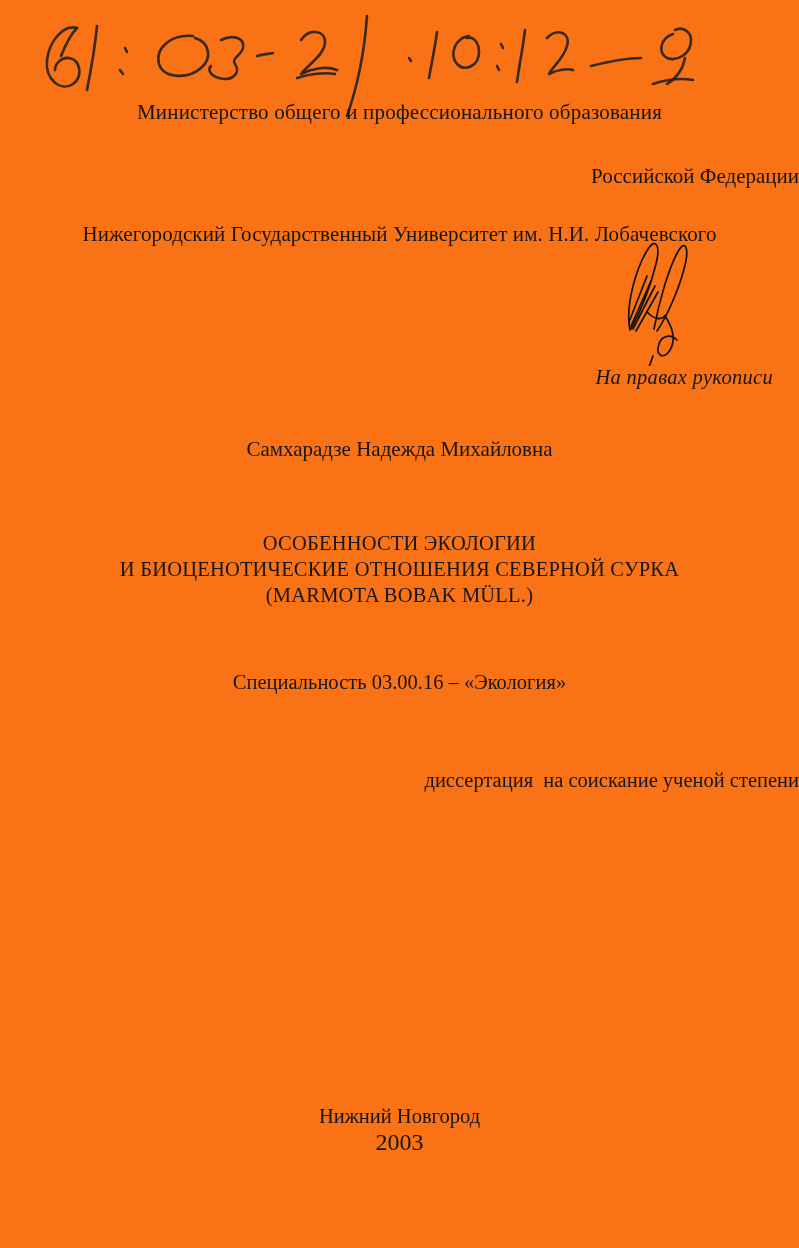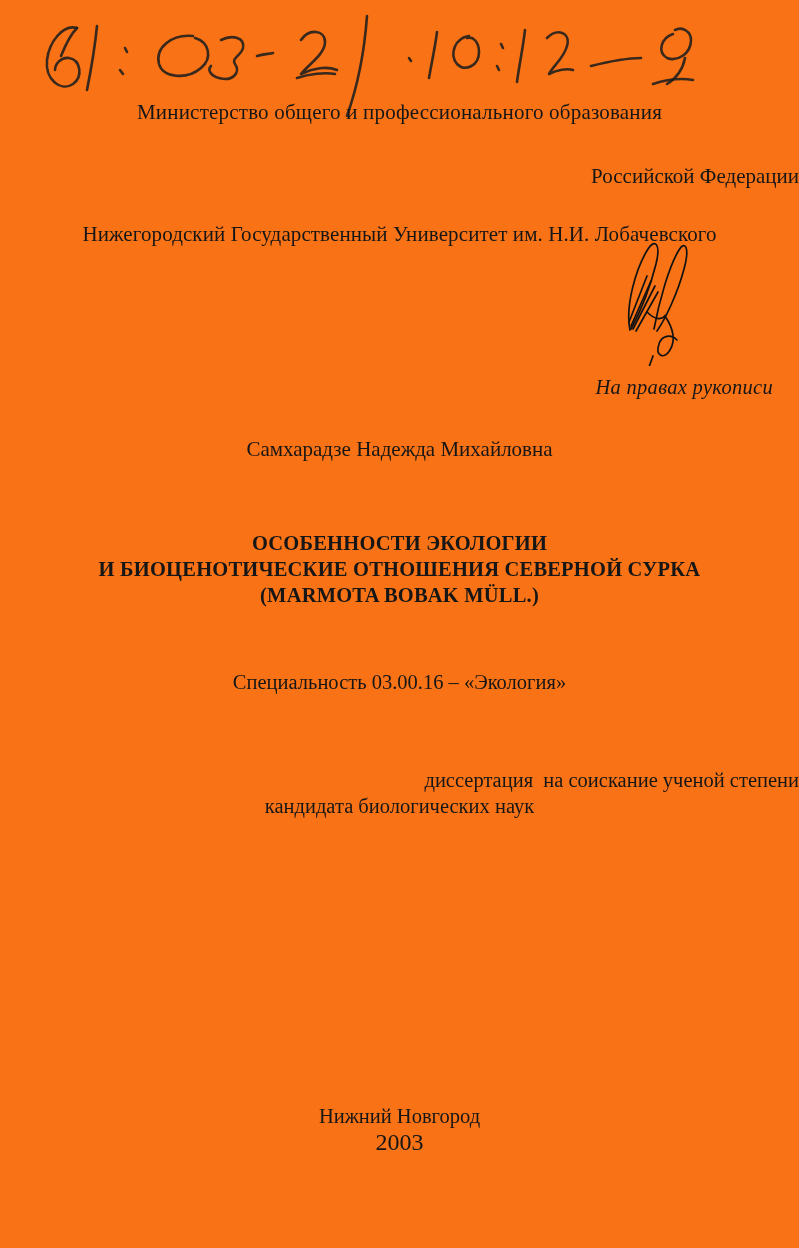--- a/index.html
+++ b/index.html
@@ -36,37 +36,36 @@
   }
   .signature-svg {
     position: absolute;
     left: 616px;
     top: 236px;
     width: 86px;
     height: 130px;
   }
   .manuscript-note {
     position: absolute;
-    top: 376px;
+    top: 366px;
     right: 26px;
     font-style: italic;
     font-size: 20.5px;
     letter-spacing: 0.3px;
   }
   .author { top: 437px; font-size: 21px; }
   .title-block {
     position: absolute;
     top: 530px;
     left: 0;
     width: 100%;
     text-align: center;
     font-size: 20.5px;
     line-height: 26px;
     letter-spacing: 0.2px;
-    font-weight: bold;
   }
   .specialty { top: 671px; font-size: 20.5px; text-align: center; }
   .degree-block {
     position: absolute;
     top: 767px;
     left: 0;
     width: 100%;
     text-align: center;
     font-size: 20.5px;
     line-height: 26px;
@@ -175,21 +174,20 @@
   <div class="title-block">
     <div>ОСОБЕННОСТИ ЭКОЛОГИИ</div>
     <div>И БИОЦЕНОТИЧЕСКИЕ ОТНОШЕНИЯ СЕВЕРНОЙ СУРКА</div>
     <div>(MARMOTA BOBAK MÜLL.)</div>
   </div>
 
   <div class="centered specialty" style="top:671px">Специальность 03.00.16 – «Экология»</div>
 
   <div class="degree-block">
     <div class="pre">диссертация  на соискание ученой степени</div>
-    <div>кандидата биологических наук</div>
   </div>
 
 
   <div class="imprint-block">
     <div>Нижний Новгород</div>
     <div class="year">2003</div>
   </div>
 
 </div>
 

